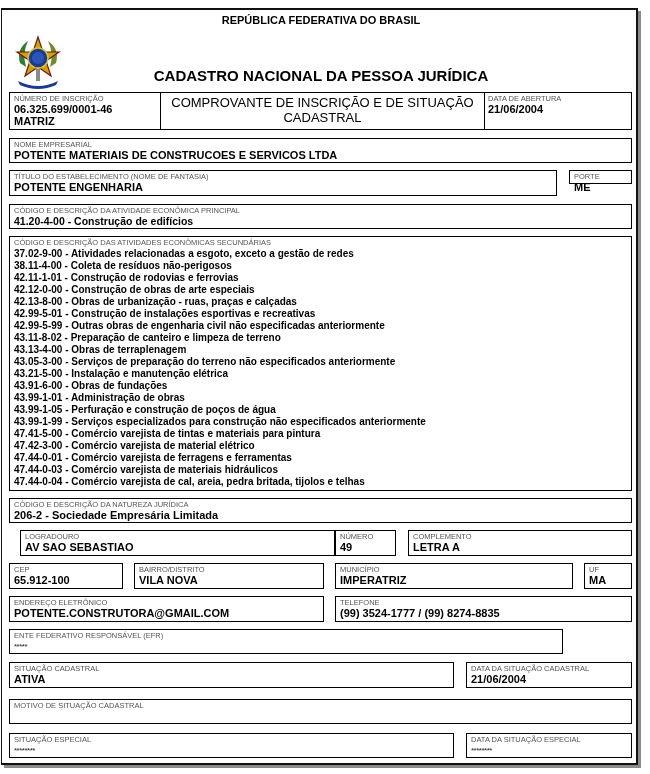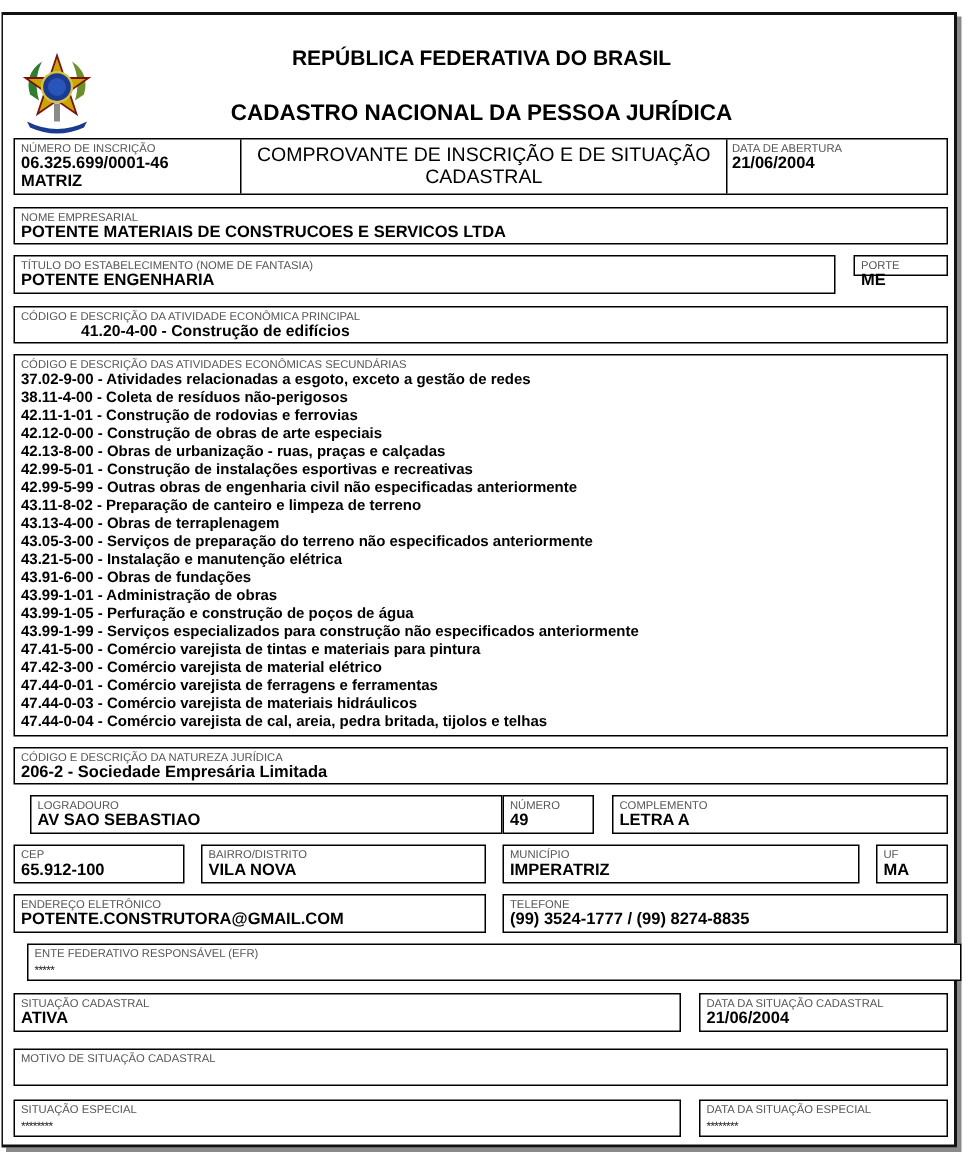--- a/index.html
+++ b/index.html
@@ -7,22 +7,22 @@
          font-family: "Liberation Sans", "DejaVu Sans", sans-serif; color: #000; }
   .frame { position: absolute; left: 1px; top: 8px; width: 634px; height: 753px;
            border: 2px solid #111; border-left-width: 1px;
            box-shadow: 3px 3px 0 #8a8a8a; background: #fff; }
   .box { position: absolute; border: 1px solid #000; box-sizing: border-box; background: #fff; }
   .lbl { position: absolute; left: 4px; top: 1px; font-size: 7.5px; color: #555;
          letter-spacing: 0; white-space: nowrap; }
   .val { position: absolute; left: 4px; top: 10px; font-size: 11px; font-weight: bold;
          white-space: nowrap; }
   .val.small { font-size: 8px; top: 12px; font-weight: normal; color: #222; letter-spacing: -0.5px; }
-  .title1 { position: absolute; left: 0; width: 638px; top: 20px; text-align: center;
-            font-size: 14px; font-weight: bold; }
+  .title1 { position: absolute; left: 0; width: 638px; top: 4px; text-align: center;
+            font-size: 11px; font-weight: bold; }
   .title2 { position: absolute; left: 0; width: 638px; top: 57px; text-align: center;
             font-size: 15px; font-weight: bold; }
   .emblem { position: absolute; left: 10px; top: 23px; width: 52px; height: 58px; }
   .divider { position: absolute; top: 0; bottom: 0; width: 0; border-left: 1px solid #000; }
   .comp-title { position: absolute; left: 151px; width: 323px; top: 2px; text-align: center;
                 font-size: 13px; line-height: 15px; }
   .list { position: absolute; left: 4px; top: 11px; font-size: 10px; font-weight: bold;
           line-height: 12px; white-space: nowrap; }
   .list div { height: 12px; }
 </style>
@@ -67,21 +67,21 @@
     <div class="lbl">TÍTULO DO ESTABELECIMENTO (NOME DE FANTASIA)</div>
     <div class="val">POTENTE ENGENHARIA</div>
   </div>
   <div class="box" style="left:567px; top:160px; width:63px; height:14px;">
     <div class="lbl">PORTE</div>
     <div class="val">ME</div>
   </div>
 
   <div class="box" style="left:7px; top:194px; width:623px; height:25px;">
     <div class="lbl">CÓDIGO E DESCRIÇÃO DA ATIVIDADE ECONÔMICA PRINCIPAL</div>
-    <div class="val" style="font-size:10.5px;margin-left:40px;">41.20-4-00 - Construção de edifícios</div>
+    <div class="val" style="font-size:10.5px;">41.20-4-00 - Construção de edifícios</div>
   </div>
 
   <div class="box" style="left:7px; top:226px; width:623px; height:255px;">
     <div class="lbl">CÓDIGO E DESCRIÇÃO DAS ATIVIDADES ECONÔMICAS SECUNDÁRIAS</div>
     <div class="list">
       <div>37.02-9-00 - Atividades relacionadas a esgoto, exceto a gestão de redes</div>
       <div>38.11-4-00 - Coleta de resíduos não-perigosos</div>
       <div>42.11-1-01 - Construção de rodovias e ferrovias</div>
       <div>42.12-0-00 - Construção de obras de arte especiais</div>
       <div>42.13-8-00 - Obras de urbanização - ruas, praças e calçadas</div>
@@ -140,21 +140,21 @@
 
   <div class="box" style="left:7px; top:586px; width:315px; height:26px;">
     <div class="lbl">ENDEREÇO ELETRÔNICO</div>
     <div class="val">POTENTE.CONSTRUTORA@GMAIL.COM</div>
   </div>
   <div class="box" style="left:333px; top:586px; width:297px; height:26px;">
     <div class="lbl">TELEFONE</div>
     <div class="val">(99) 3524-1777 / (99) 8274-8835</div>
   </div>
 
-  <div class="box" style="left:16px; top:619px; width:623px; height:25px;">
+  <div class="box" style="left:7px; top:619px; width:554px; height:25px;">
     <div class="lbl">ENTE FEDERATIVO RESPONSÁVEL (EFR)</div>
     <div class="val small">*****</div>
   </div>
 
   <div class="box" style="left:7px; top:652px; width:445px; height:26px;">
     <div class="lbl">SITUAÇÃO CADASTRAL</div>
     <div class="val">ATIVA</div>
   </div>
   <div class="box" style="left:464px; top:652px; width:166px; height:26px;">
     <div class="lbl">DATA DA SITUAÇÃO CADASTRAL</div>

